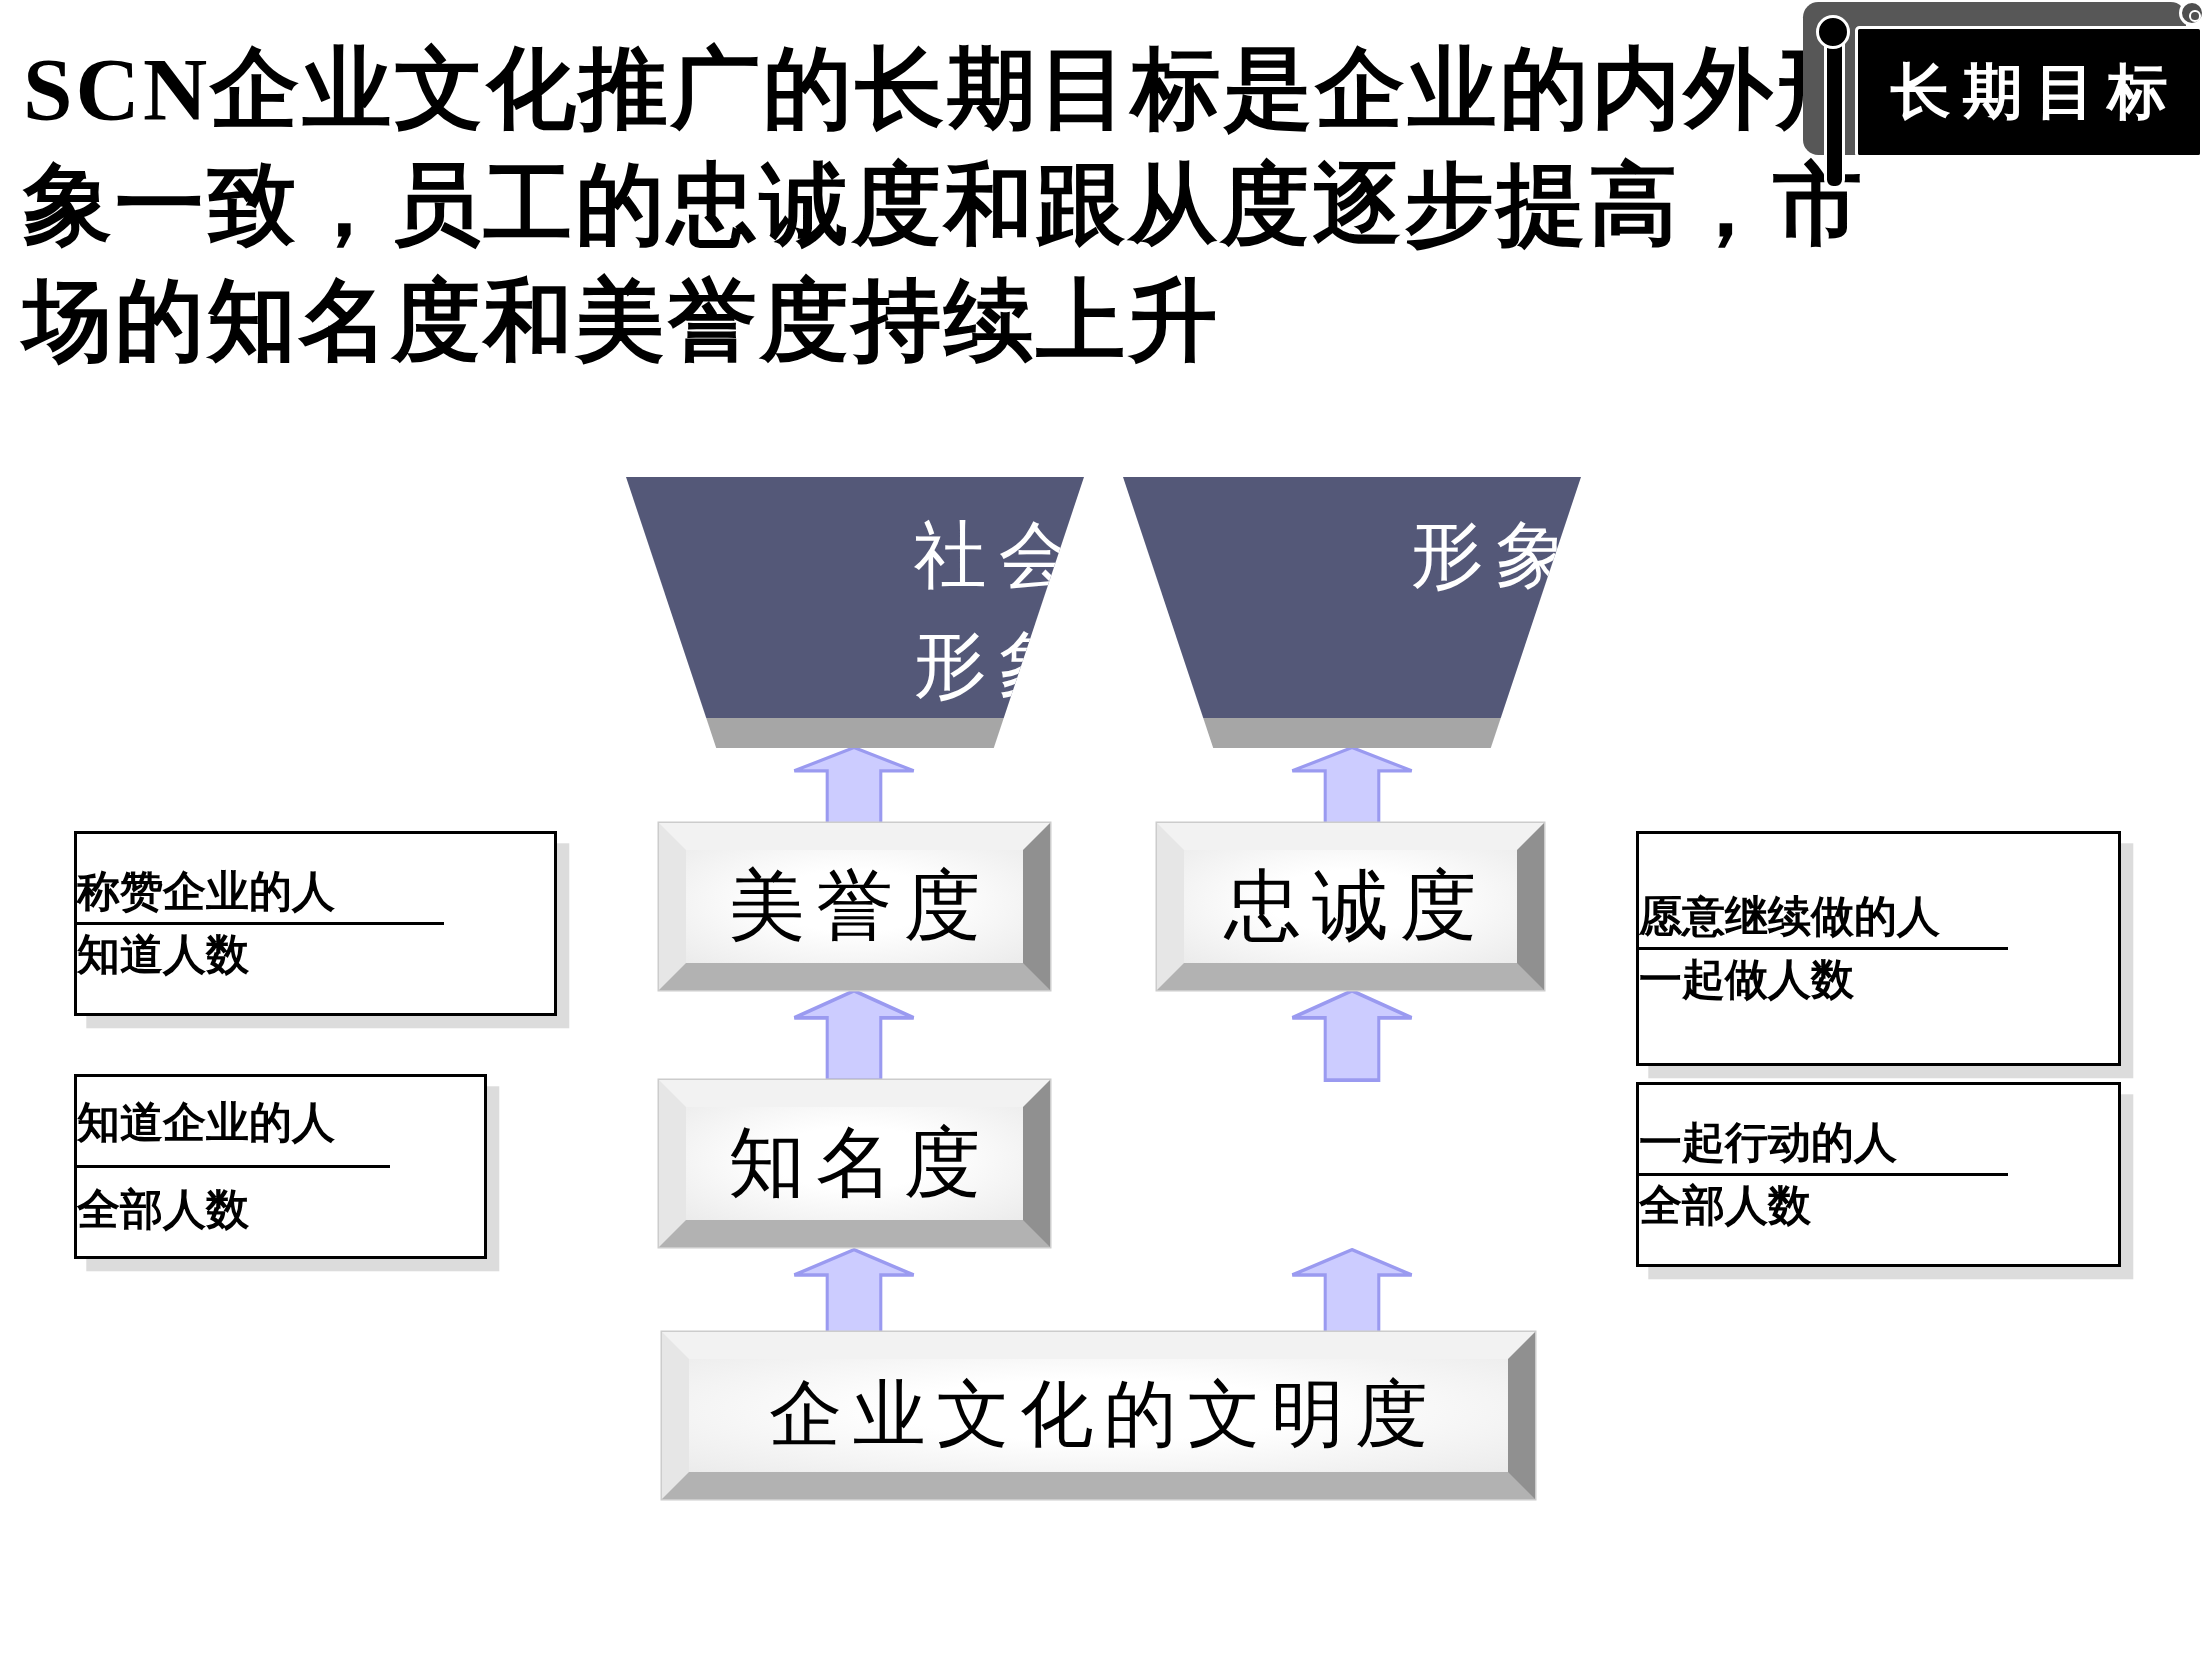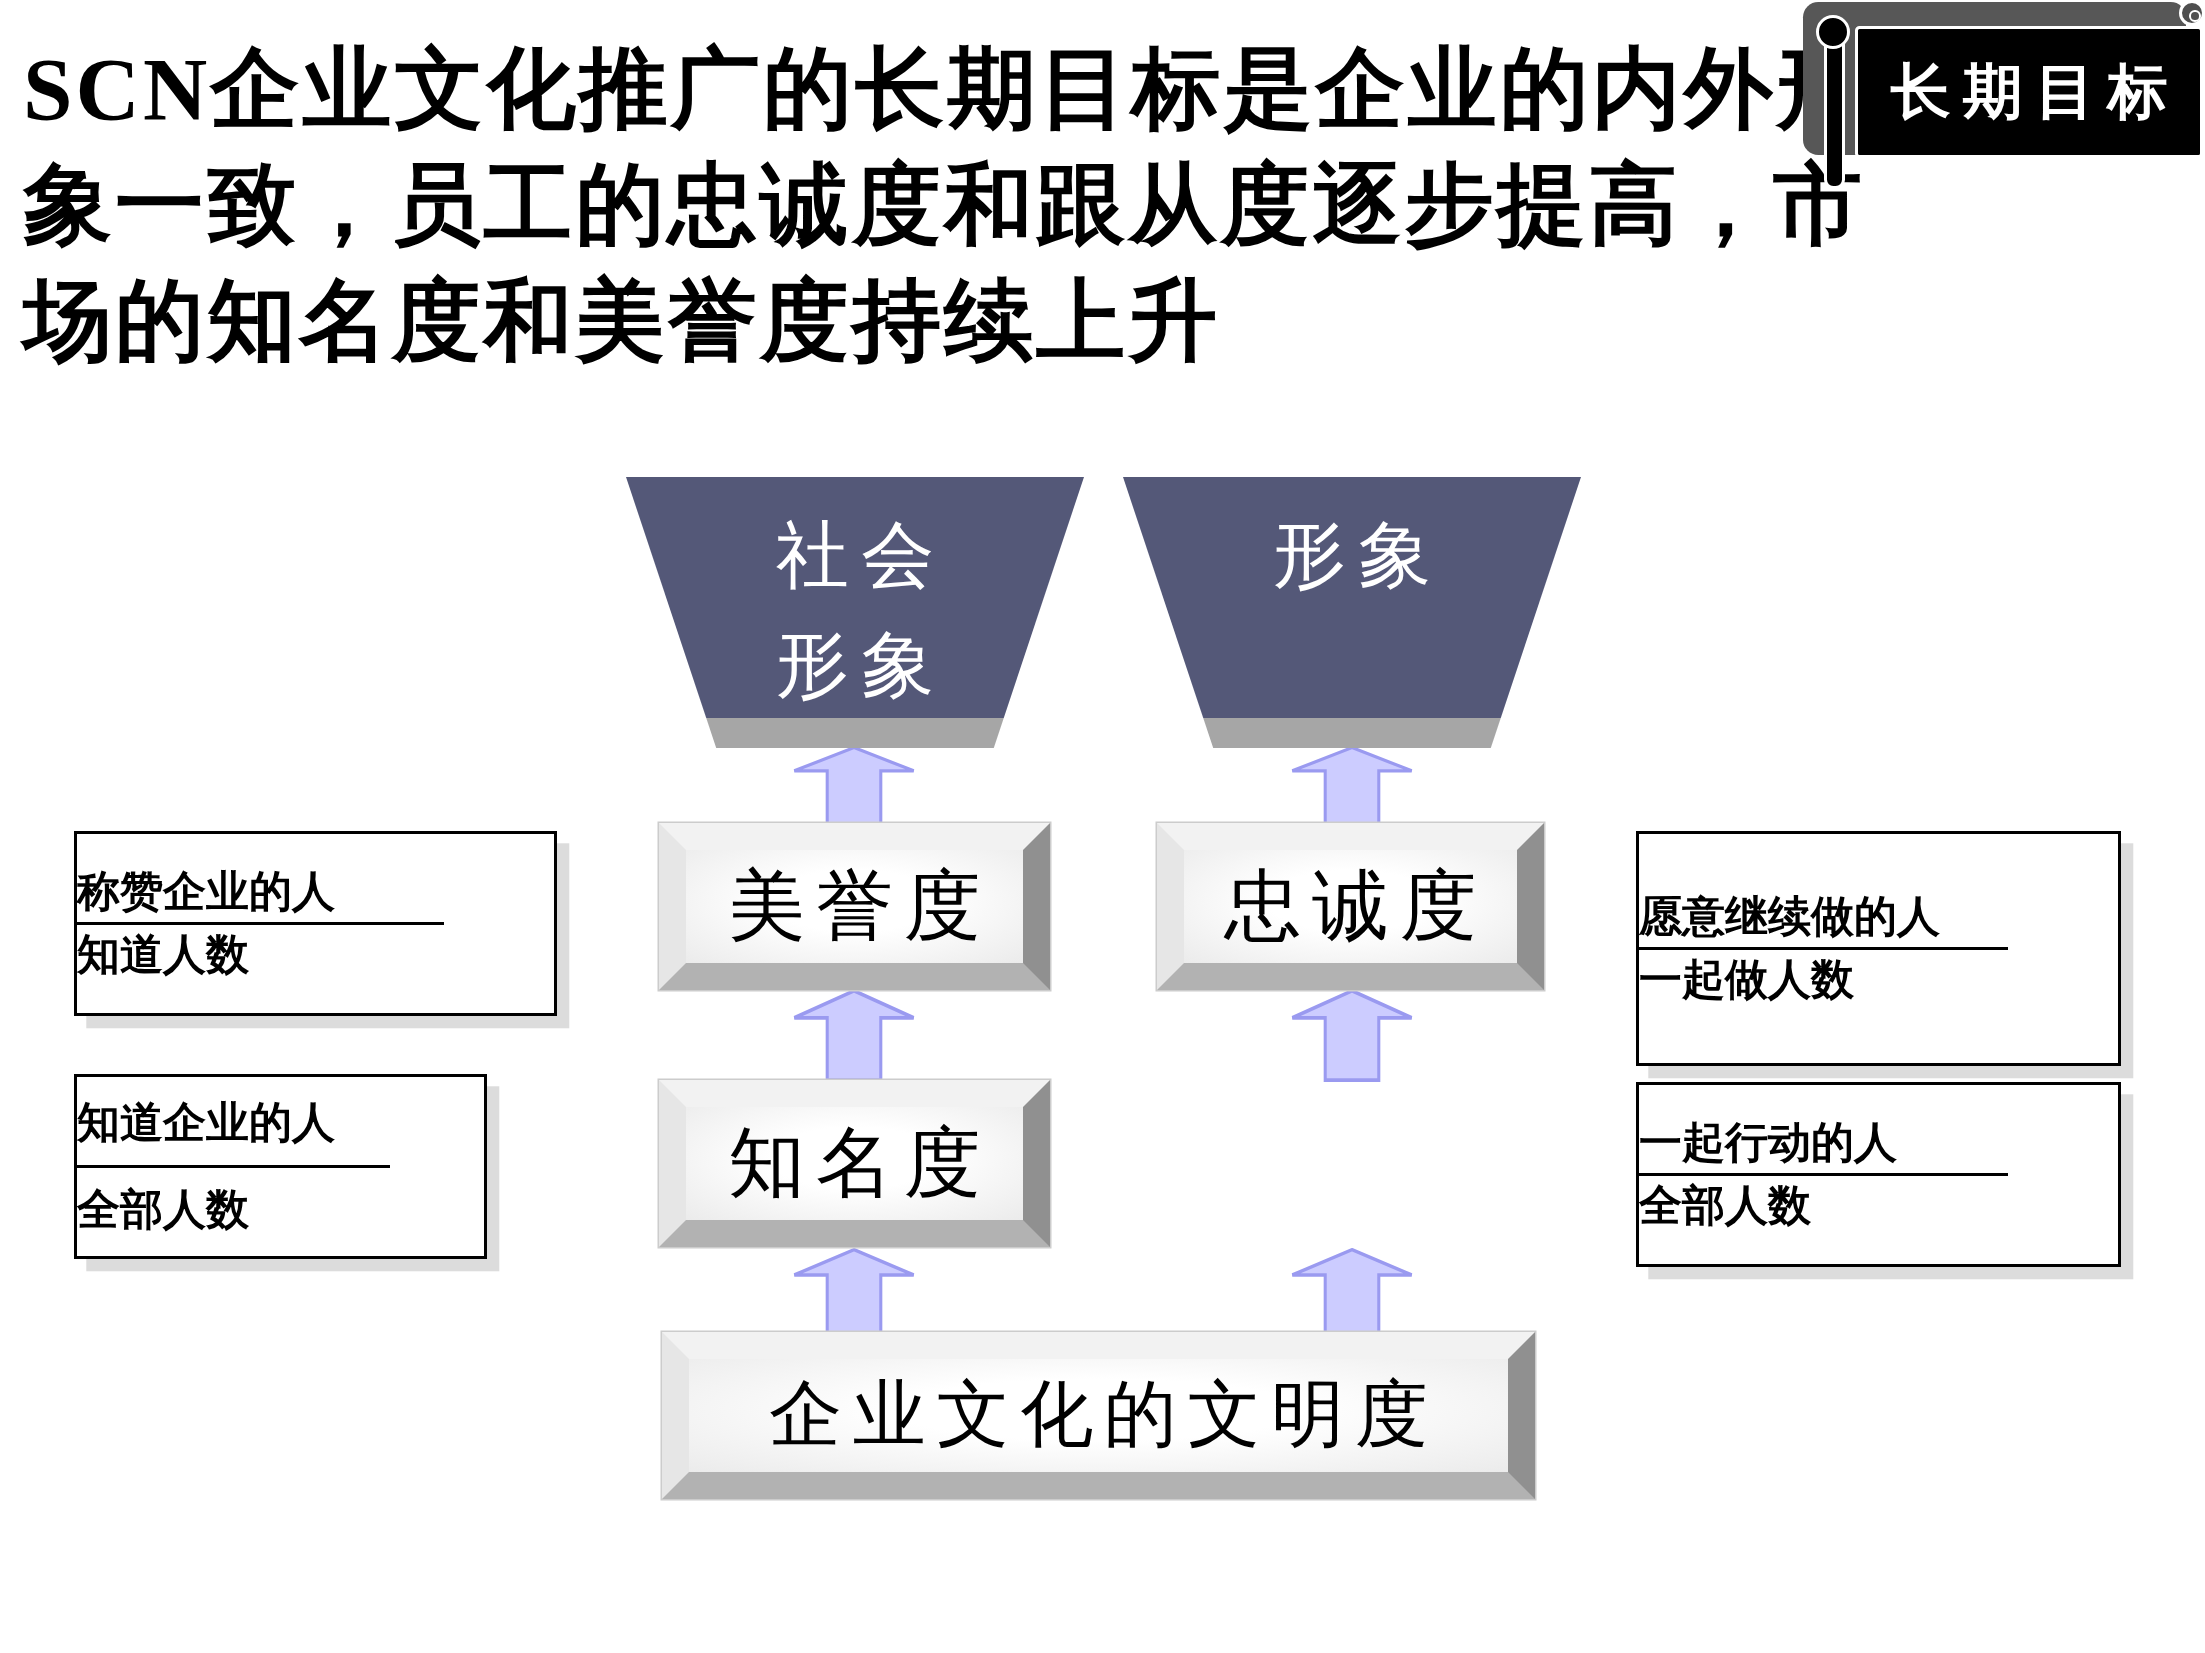--- a/index.html
+++ b/index.html
@@ -40,21 +40,21 @@
   }
   .banner-corner-curl::after{
     content:"";position:absolute;left:6.9px;top:6.9px;width:7.7px;height:7.7px;border-radius:50%;
     background:#4f4f4f;border:2.3px solid #fff;
   }
   
   .funnel{
     position:absolute;width:458px;height:271px;
     clip-path:polygon(0 0,100% 0,80.3% 100%,19.7% 100%);
     background:linear-gradient(to bottom,#545878 0%,#545878 89%,#a6a6a6 89%,#a6a6a6 100%);
-    display:flex;flex-direction:column;align-items:center;justify-content:flex-start;
+    display:flex;flex-direction:column;align-items:flex-end;justify-content:flex-start;
     padding-top:34px;box-sizing:border-box;z-index:2;gap:20px;
   }
   .funnel span{
     display:block;color:#fff;font-size:73px;line-height:90px;
     letter-spacing:12.3px;text-indent:12.3px;text-align:center;white-space:nowrap;
   }
   .funnel-left{left:626px;top:477px;}
   .funnel-right{left:1123px;top:477px;}
   
   .arrow{position:absolute;z-index:1;}

